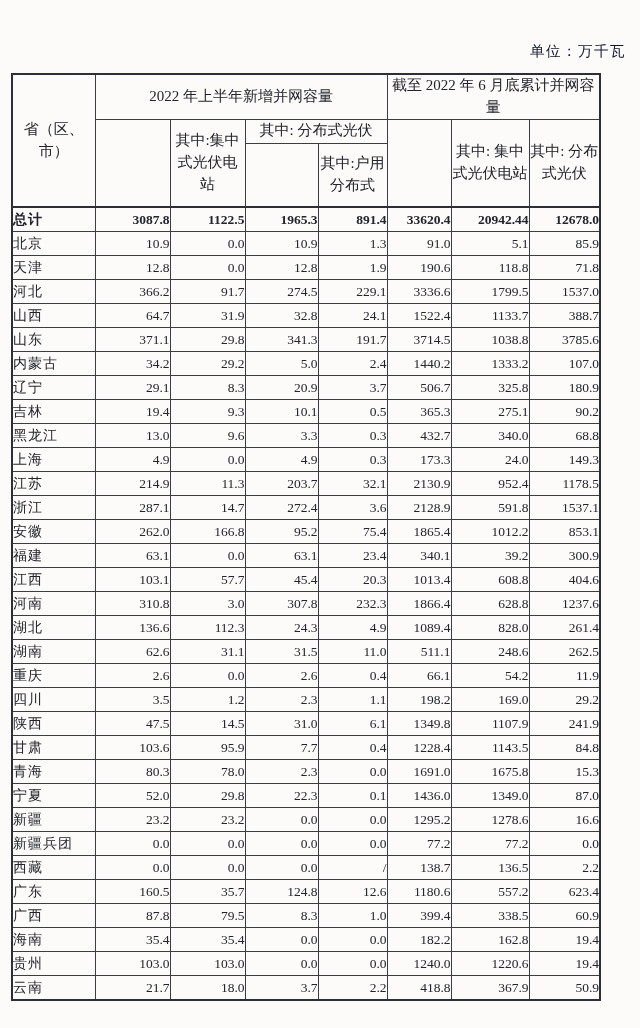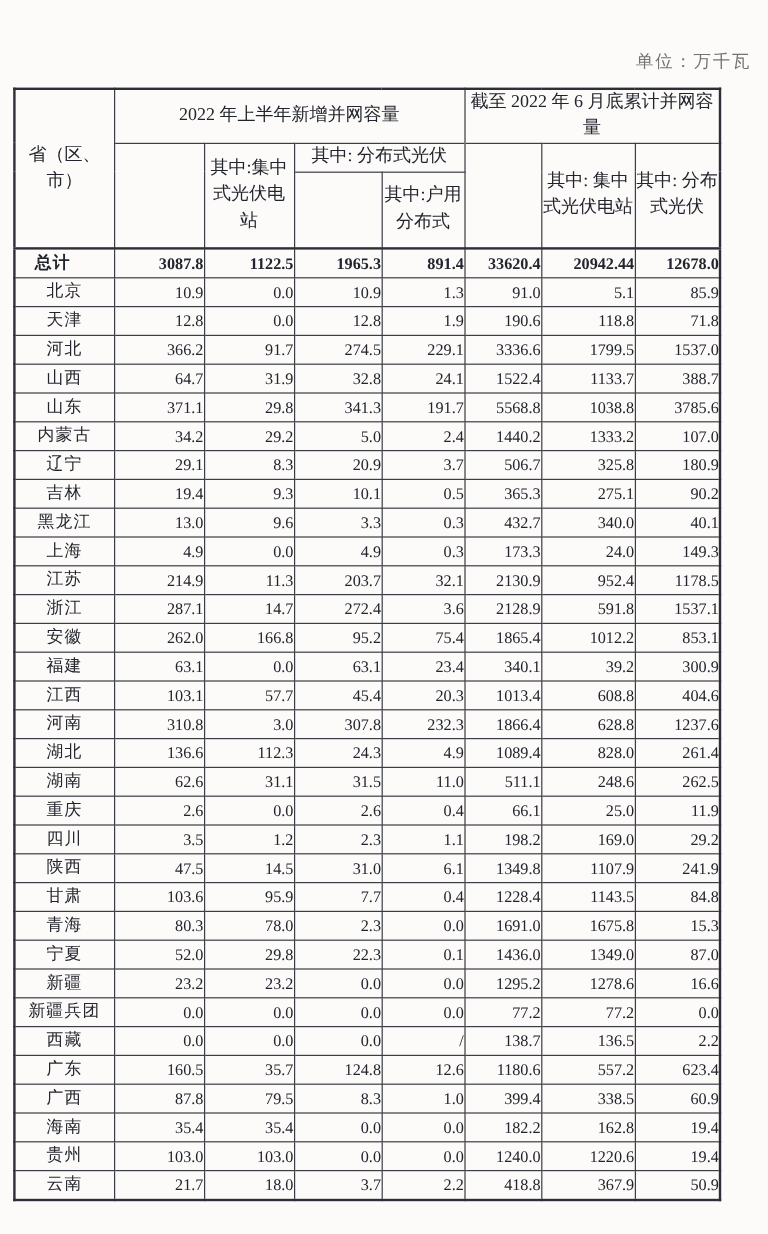--- a/index.html
+++ b/index.html
@@ -6,21 +6,21 @@
   body{
     width:640px;height:1028px;overflow:hidden;position:relative;
     background:#fcfbf9;
     font-family:"Liberation Serif","DejaVu Serif",serif;
     color:#22252d;
   }
   .page{position:absolute;inset:0;}
   .unit-label{
     position:absolute;top:42px;right:14px;
     font-size:14.5px;letter-spacing:1.5px;
-    color:#737373;
+    color:#0f172a;
   }
   table.cap{
     position:absolute;left:11px;top:73px;
     width:588px;
     border-collapse:collapse;table-layout:fixed;
     font-size:14px;
   }
   table.cap td,table.cap th{
     border:1px solid #3a3d44;
     padding:0;overflow:hidden;
@@ -35,24 +35,24 @@
   tr.hr2{height:24px;margin-left:12px;}
   tr.hr3{height:64px;}
   th.corner{font-size:15px;padding:0 10px;}
   th.grp{font-size:15px;padding:0 6px;}
   th.grp.no-bottom{border-bottom:none;}
   th.sub{font-size:15px;padding:1px 5px;vertical-align:middle;}
   td.hempty{border-top:none;}
   td.hempty2{}
   
   tbody td{height:23px;line-height:23px;vertical-align:middle;}
-  td.prov{text-align:center;font-size:14px;letter-spacing:1px;}
+  td.prov{text-align:left;font-size:14px;letter-spacing:1px;}
   td.num{text-align:right;padding-right:7px;font-size:13.5px;font-family:"Liberation Serif","DejaVu Serif",serif;}
   tr.total-row td{font-weight:bold;}
-  tr.total-row td.prov{text-align:left;padding-left:16px;letter-spacing:1px;}
+  tr.total-row td.prov{text-align:left;padding-left:0;letter-spacing:1px;}
   tr.total-row{border-top:2px solid #2c2f35;}
 </style>
 </head>
 <body>
 
 <div class="page">
 
   <div class="unit-label">单位：万千瓦</div>
 
   <table class="cap">
@@ -136,21 +136,21 @@
           <td class="num">1522.4</td>
           <td class="num">1133.7</td>
           <td class="num">388.7</td>
         </tr>
         <tr>
           <td class="prov">山东</td>
           <td class="num">371.1</td>
           <td class="num">29.8</td>
           <td class="num">341.3</td>
           <td class="num">191.7</td>
-          <td class="num">5568.8</td>
+          <td class="num">3714.5</td>
           <td class="num">1038.8</td>
           <td class="num">3785.6</td>
         </tr>
         <tr>
           <td class="prov">内蒙古</td>
           <td class="num">34.2</td>
           <td class="num">29.2</td>
           <td class="num">5.0</td>
           <td class="num">2.4</td>
           <td class="num">1440.2</td>
@@ -178,21 +178,21 @@
           <td class="num">90.2</td>
         </tr>
         <tr>
           <td class="prov">黑龙江</td>
           <td class="num">13.0</td>
           <td class="num">9.6</td>
           <td class="num">3.3</td>
           <td class="num">0.3</td>
           <td class="num">432.7</td>
           <td class="num">340.0</td>
-          <td class="num">40.1</td>
+          <td class="num">68.8</td>
         </tr>
         <tr>
           <td class="prov">上海</td>
           <td class="num">4.9</td>
           <td class="num">0.0</td>
           <td class="num">4.9</td>
           <td class="num">0.3</td>
           <td class="num">173.3</td>
           <td class="num">24.0</td>
           <td class="num">149.3</td>
@@ -277,21 +277,21 @@
           <td class="num">248.6</td>
           <td class="num">262.5</td>
         </tr>
         <tr>
           <td class="prov">重庆</td>
           <td class="num">2.6</td>
           <td class="num">0.0</td>
           <td class="num">2.6</td>
           <td class="num">0.4</td>
           <td class="num">66.1</td>
-          <td class="num">25.0</td>
+          <td class="num">54.2</td>
           <td class="num">11.9</td>
         </tr>
         <tr>
           <td class="prov">四川</td>
           <td class="num">3.5</td>
           <td class="num">1.2</td>
           <td class="num">2.3</td>
           <td class="num">1.1</td>
           <td class="num">198.2</td>
           <td class="num">169.0</td>

